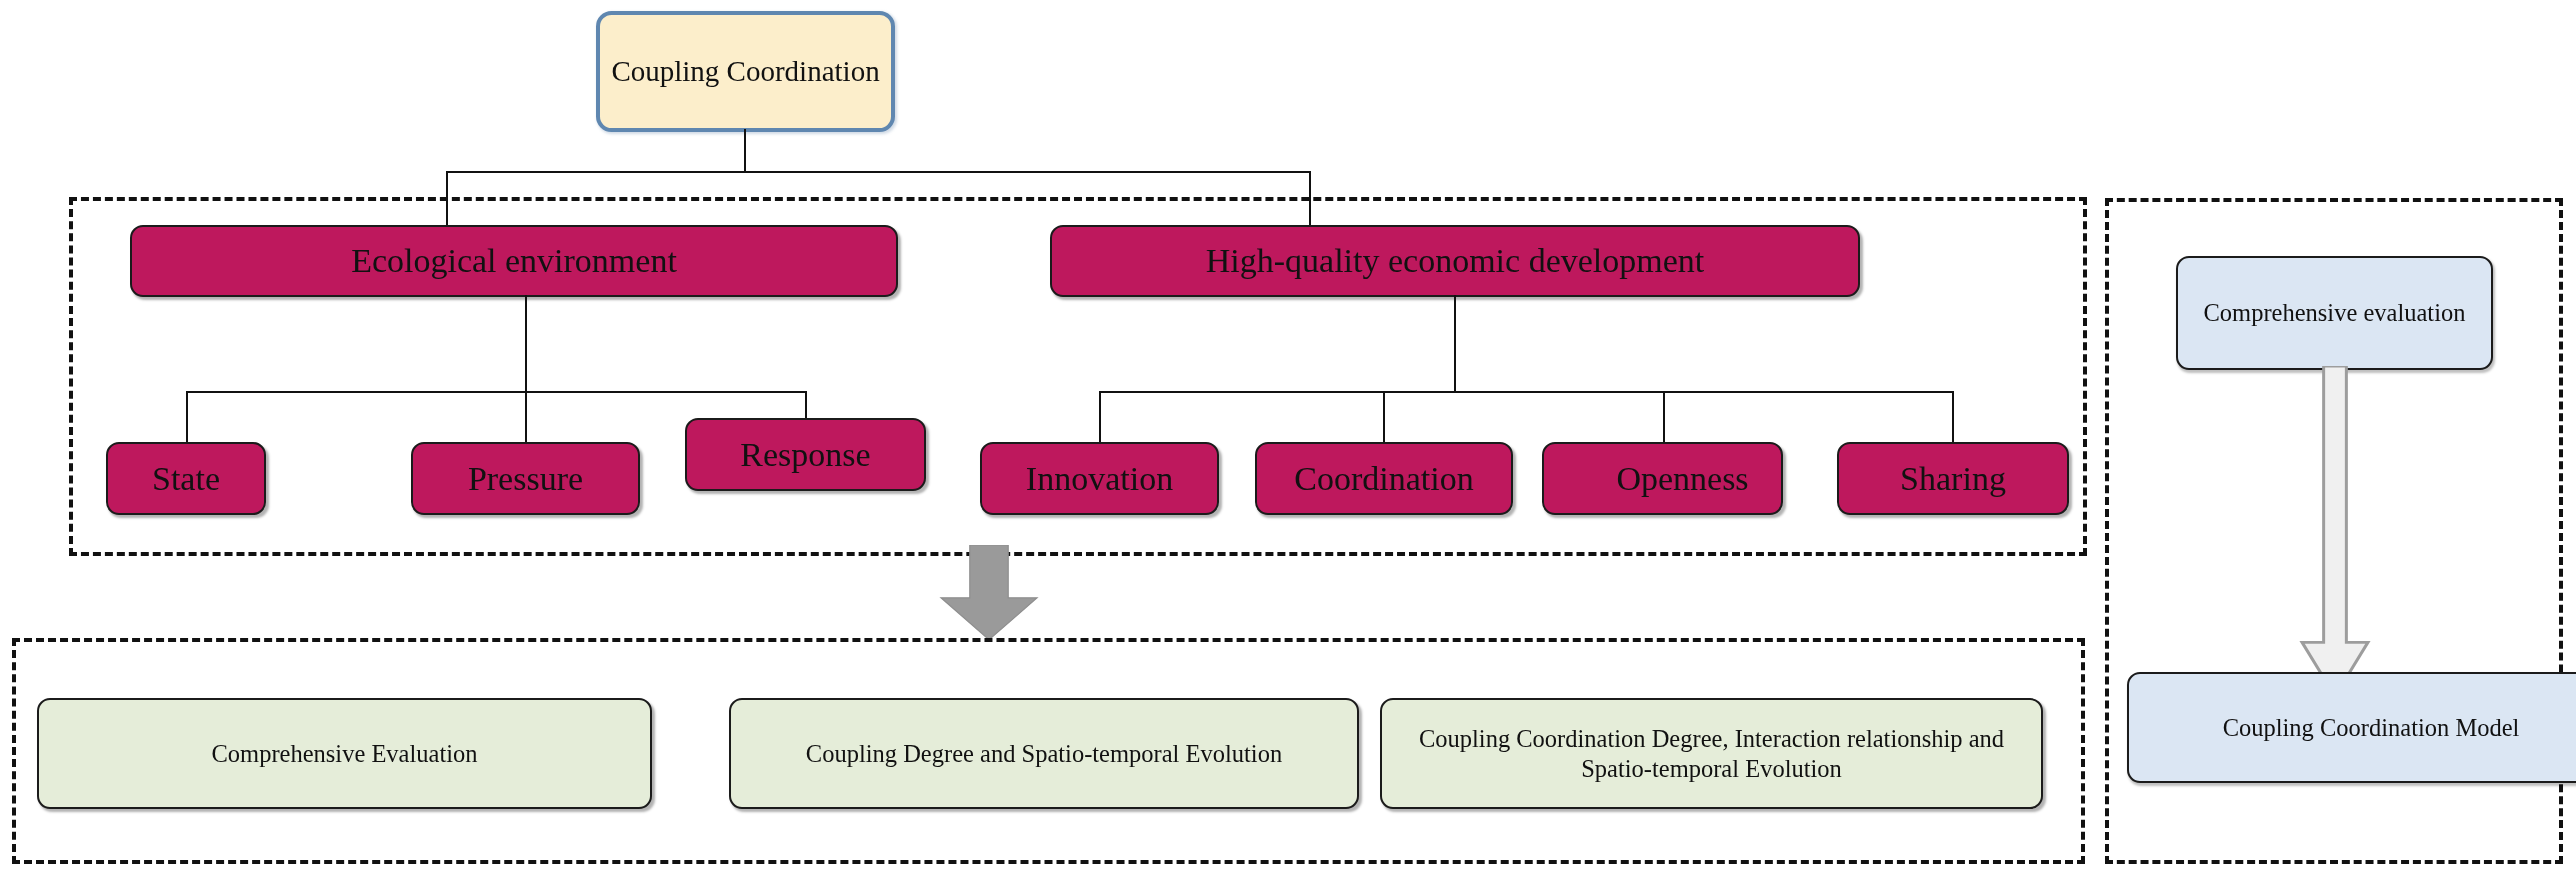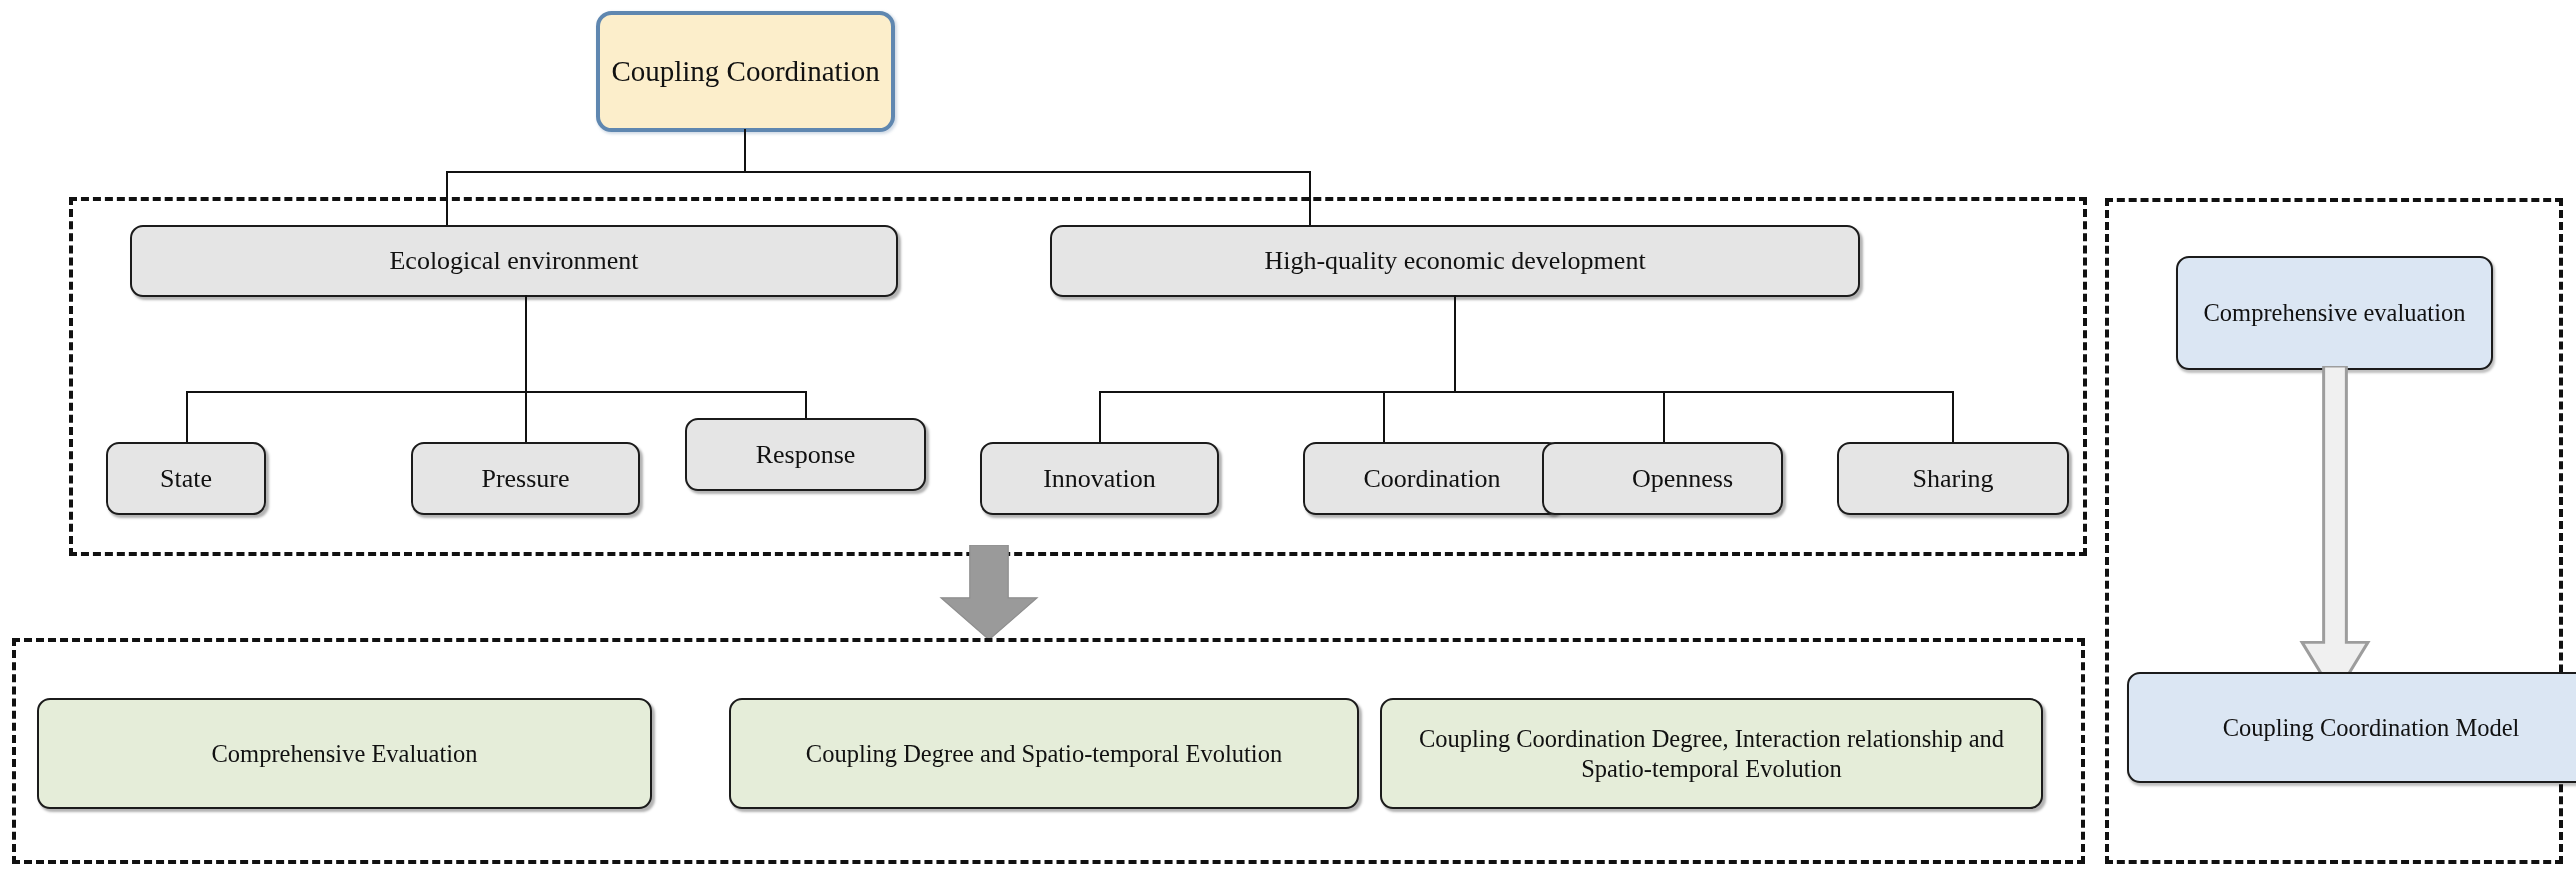--- a/index.html
+++ b/index.html
@@ -32,23 +32,23 @@
   .node span{display:block;padding:0 6px;}
 
   .node-root{
     background:#fceecb;
     border:4.2px solid #5f87b0;
     border-radius:15.5px;
     font-size:29px;
     box-shadow:1.2px 1.8px 3px rgba(120,150,180,.35);
   }
   .node-gray{
-    background:#e5e5e5;
+    background:#be185d;
     border:2.4px solid #1b1b1b;
-    font-size:26px;
+    font-size:34px;
     box-shadow:2.4px 3px 2.4px rgba(0,0,0,.30);
   }
   .node-green{
     background:#e5edd9;
     border:2.4px solid #1b1b1b;
     font-size:24.5px;
     box-shadow:2.4px 3px 2.4px rgba(0,0,0,.30);
   }
   .node-blue{
     background:#dbe6f3;
@@ -108,21 +108,21 @@
   <div class="node node-gray" style="left:411px;top:442px;width:229px;height:73px;">
     <span>Pressure</span>
   </div>
   <div class="node node-gray" style="left:685px;top:418px;width:241px;height:73px;">
     <span>Response</span>
   </div>
 
   <div class="node node-gray" style="left:980px;top:442px;width:239px;height:73px;">
     <span>Innovation</span>
   </div>
-  <div class="node node-gray" style="left:1255px;top:442px;width:258px;height:73px;margin-left:48px;">
+  <div class="node node-gray" style="left:1255px;top:442px;width:258px;height:73px;">
     <span>Coordination</span>
   </div>
   <div class="node node-gray" style="left:1542px;top:442px;width:241px;height:73px;padding-left:40px;">
     <span>Openness</span>
   </div>
   <div class="node node-gray" style="left:1837px;top:442px;width:232px;height:73px;">
     <span>Sharing</span>
   </div>
 
   <svg class="arrow" style="left:935px;top:545px;" width="108" height="96" viewBox="0 0 180 160">

